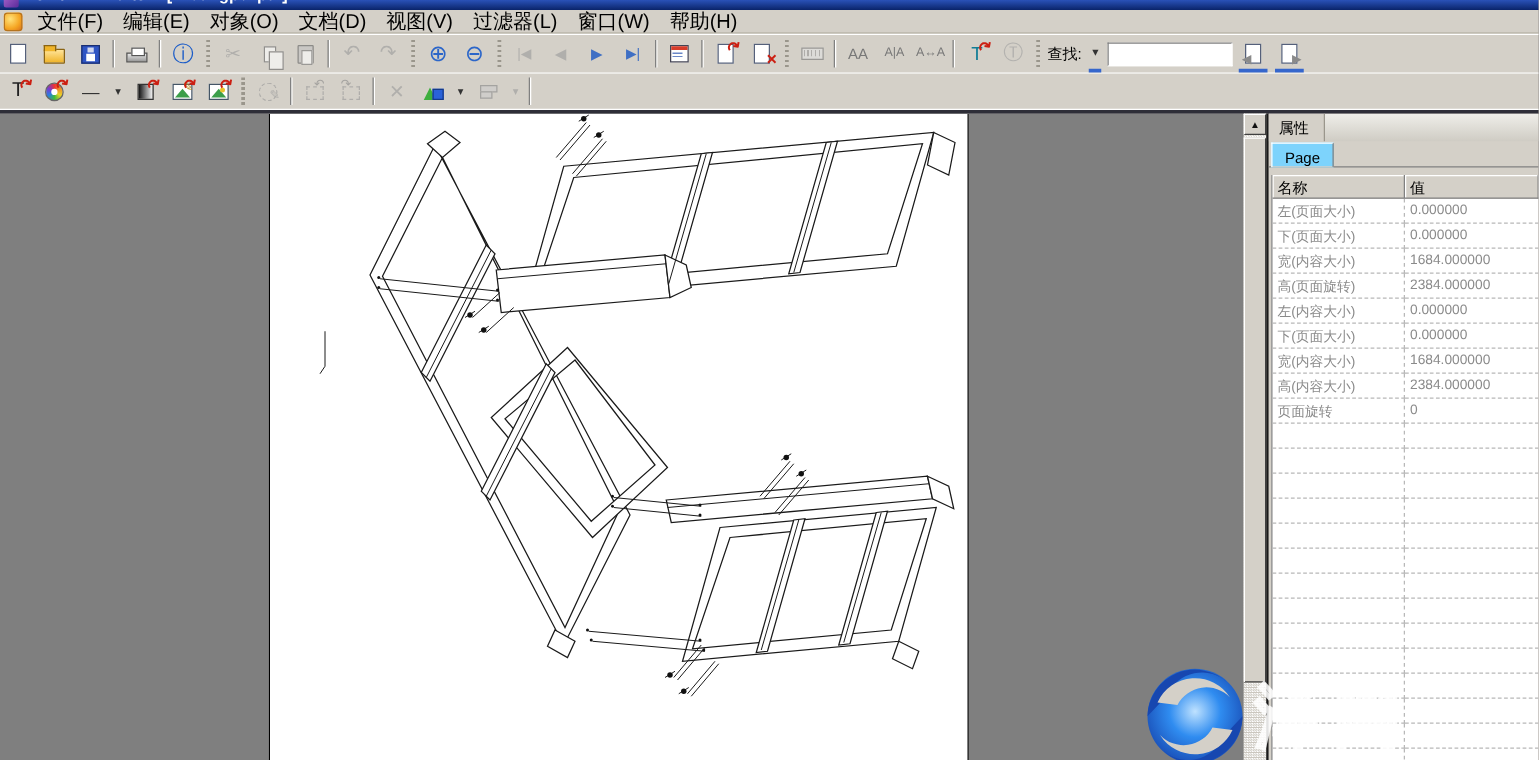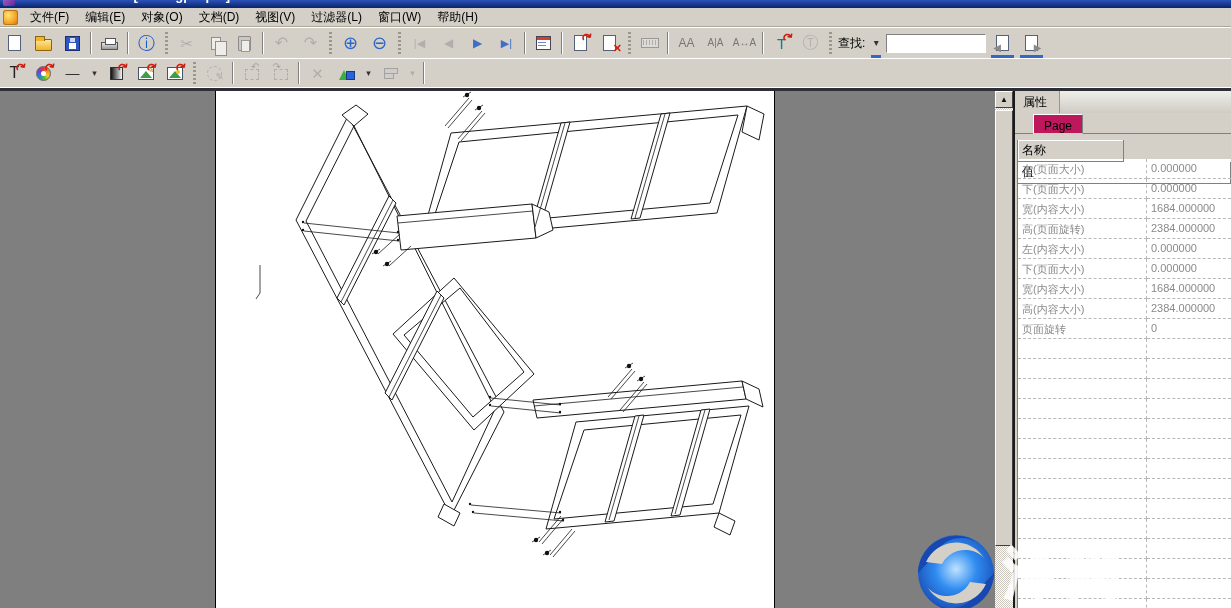--- a/index.html
+++ b/index.html
@@ -10,21 +10,21 @@
   
   #titlebar{position:absolute;left:0;top:0;width:1231px;height:8px;overflow:hidden;
     background:linear-gradient(#2a52b8,#0a246a);}
   #titlebar .ttxt{position:absolute;left:20px;top:-12px;color:#fff;font-weight:bold;
     font-size:13px;white-space:nowrap;}
   #titlebar .ticon{position:absolute;left:3px;top:-6px;width:12px;height:12px;
     background:linear-gradient(135deg,#b06ad0,#5a2a9a);border-radius:2px;}
 
   
   #menubar{position:absolute;left:0;top:8px;width:1231px;height:19px;background:#d4d0c8;
-    border-bottom:1px solid #aca899;display:flex;align-items:center;font-size:12px;color:#000;}
+    border-bottom:1px solid #aca899;display:flex;align-items:center;font-size:16px;color:#000;}
   #menubar .appicon{width:15px;height:15px;margin:0 4px 0 3px;border-radius:3px;
     background:radial-gradient(circle at 35% 35%,#ffe27a,#f5a623 55%,#d4661b);box-shadow:inset 0 0 0 1px #b5741e;}
   .menu-item{padding:2px 8px;white-space:nowrap;cursor:default;}
 
   
   .toolbar{position:absolute;left:0;width:1231px;background:#d4d0c8;display:flex;
     align-items:center;border-bottom:1px solid #fff;}
   #toolbar1{top:27px;height:32px;border-top:1px solid #fff;}
   #toolbar2{top:59px;height:29px;}
   .tbtn{width:27px;height:25px;margin:0 1px;display:flex;align-items:center;justify-content:center;
@@ -104,30 +104,30 @@
   #vscroll .thumb{position:absolute;left:0;top:19px;width:18px;height:436px;background:#d4d0c8;
     border:1px solid;border-color:#fff #404040 #404040 #fff;}
   #paneldiv{position:absolute;left:1013px;top:0;width:2px;height:517px;background:#1a1a1a;}
 
   
   #panel{position:absolute;left:1015px;top:0;width:216px;height:517px;background:#d4d0c8;overflow:hidden;text-decoration:underline;}
   #panel .ptitle{height:22px;background:linear-gradient(#efeee9,#cfccc4);position:relative;}
   #panel .ptitle .ptab{position:absolute;left:0;top:0;height:22px;padding:3px 12px 0 8px;background:#d4d0c8;
     border-right:1px solid #9a968c;font-size:12px;color:#000;}
   #panel .tabstrip{height:21px;position:relative;border-bottom:1px solid #808080;}
-  #panel .tab{position:absolute;left:18px;top:1px;height:20px;padding:4px 10px 0 10px;background:#be185d;
+  #panel .tab{position:absolute;left:2px;top:1px;height:20px;padding:4px 10px 0 10px;background:#7dd3fc;
     border:1px solid;border-color:#fff #808080 #d4d0c8 #fff;font-size:12px;color:#000;}
   #grid{position:absolute;left:2px;top:49px;right:0;bottom:0;background:#fff;border-left:1px solid #808080;}
-  .ghead{display:flex;height:19px;background:#d4d0c8;font-size:12px;color:#000;flex-direction:column;}
+  .ghead{display:flex;height:19px;background:#d4d0c8;font-size:12px;color:#000;}
   .ghead div{padding:2px 4px;border-right:1px solid #808080;border-bottom:1px solid #808080;
     box-shadow:inset 1px 1px 0 #fff;}
   .ghead .c1{width:106px;}
   .ghead .c2{flex:1;}
   .grow{display:flex;height:20px;font-size:11px;color:#8a8a8a;}
-  .grow .c1{width:129px;padding:3px 4px 0 4px;border-right:1px dashed #b8b8b8;border-bottom:1px dashed #b8b8b8;overflow:hidden;white-space:nowrap;}
+  .grow .c1{width:106px;padding:3px 4px 0 4px;border-right:1px dashed #b8b8b8;border-bottom:1px dashed #b8b8b8;overflow:hidden;white-space:nowrap;}
   .grow .c2{flex:1;padding:3px 4px 0 4px;border-bottom:1px dashed #b8b8b8;overflow:hidden;white-space:nowrap;}
 
   
   #wm{position:absolute;left:912px;top:528px;width:320px;height:90px;z-index:50;pointer-events:none;}
   #wmtext{position:absolute;left:92px;top:8px;font-size:56px;font-weight:bold;letter-spacing:6px;
     color:rgba(255,255,255,0.16);-webkit-text-stroke:2px rgba(255,255,255,0.85);white-space:nowrap;}
 </style>
 </head>
 <body>
 

